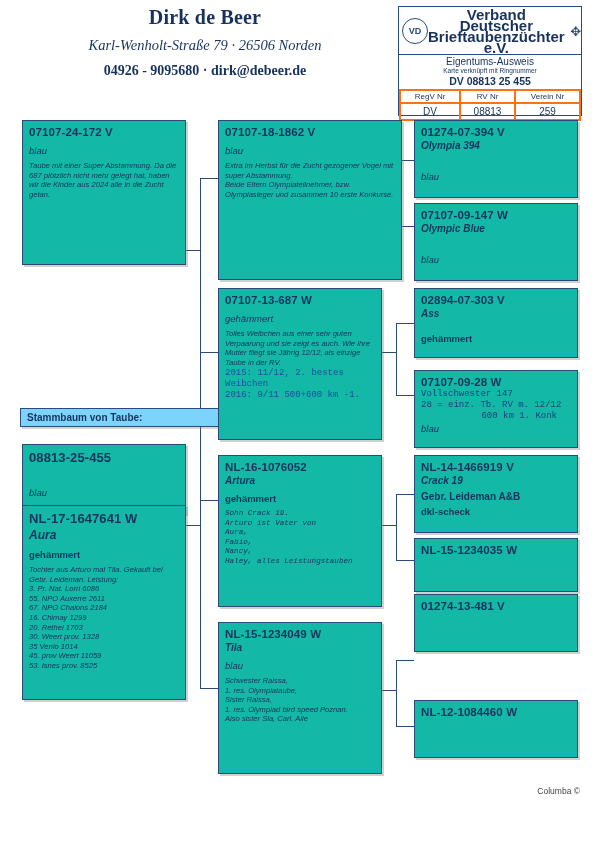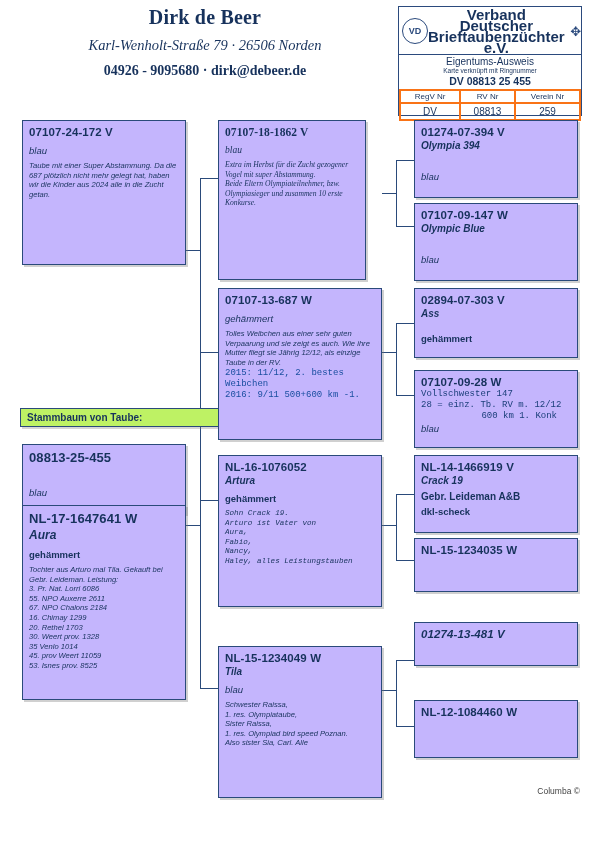--- a/index.html
+++ b/index.html
@@ -21,36 +21,36 @@
   .stamp .vtxt{flex:1;text-align:center;font-size:15px;font-weight:bold;line-height:11px;color:#17325c;}
   .stamp .logo2{width:22px;height:16px;flex:0 0 auto;display:flex;align-items:center;justify-content:center;font-size:13px;color:#2b4a7d;}
   .stamp .sep{border-top:1px solid #2b4a7d;margin:1px 0 0 0;}
   .stamp .t1{text-align:center;font-size:10px;color:#17325c;margin-top:1px;}
   .stamp .t2{text-align:center;font-size:6.5px;color:#17325c;}
   .stamp .t3{text-align:center;font-size:10.5px;font-weight:bold;color:#17325c;margin:1px 0 2px;}
   .stamp table{width:100%;border-collapse:collapse;font-size:8px;color:#17325c;}
   .stamp td{border:2px solid #f97316;text-align:center;padding:1px 0;}
   .stamp td.v{font-size:10px;padding:2px 0;}
   
-  .box{position:absolute;box-sizing:border-box;border:1px solid #2a4a7a;background:#c4b5fd;
+  .box{position:absolute;box-sizing:border-box;border:1px solid #2a4a7a;background:#14b8a6;
        box-shadow:2px 2px 0 rgba(120,120,120,.35);padding:5px 6px;overflow:hidden;}
   .ring{font-size:11.5px;font-weight:bold;color:#17325c;letter-spacing:.1px;}
   .ring.big{font-size:13px;}
   .pname{font-size:10px;font-weight:bold;font-style:italic;color:#17325c;margin-top:2px;}
   .colr{font-size:9.5px;font-style:italic;color:#17325c;margin-top:7px;}
   .colr.bold{font-weight:bold;font-style:normal;}
   .note{font-size:7.6px;font-style:italic;color:#17325c;line-height:9.6px;margin-top:5px;}
   .hand{font-family:Liberation Mono, monospace;font-size:9px;color:#1b3f7a;line-height:11px;}
   .hand.blue{color:#1a4fa0;}
   
   .ln{position:absolute;background:#2a4a7a;}
   .hl{height:1px;}
   .vl{width:1px;}
   
-  .stamm{position:absolute;left:20px;top:408px;width:190px;border:1px solid #2a4a7a;background:#bef264;
+  .stamm{position:absolute;left:20px;top:408px;width:190px;border:1px solid #2a4a7a;background:#7dd3fc;
          padding:3px 6px;font-size:10px;font-weight:bold;color:#17325c;box-shadow:2px 2px 0 rgba(120,120,120,.3);}
   .columba{position:absolute;right:20px;top:786px;font-size:8.5px;color:#444;}
 </style>
 </head>
 <body>
 
 <div class="page">
 
   <div class="hdr">
     <div class="name">Dirk de Beer</div>
@@ -140,21 +140,21 @@
 55. NPO Auxerre 2611
 67. NPO Chalons 2184
 16. Chimay 1299
 20. Rethel 1703
 30. Weert prov. 1328
 35 Venlo 1014
 45. prov Weert 11059
 53. Isnes prov. 8525</div>
   </div>
 
-  <div class="box" style="left:218px;top:120px;width:148px;height:160px;font-family:Liberation Serif, serif;">
+  <div class="box" style="left:218px;top:120px;width:184px;height:160px;">
     <div class="ring">07107-18-1862 V</div>
     <div class="colr">blau</div>
     <div class="note" style="white-space:pre-line;">Extra im Herbst für die Zucht gezogener Vogel mit super Abstammung.
 Beide Eltern Olympiateilnehmer, bzw. Olympiasieger und zusammen 10 erste  Konkurse.</div>
   </div>
 
   <div class="box" style="left:218px;top:288px;width:164px;height:152px;">
     <div class="ring">07107-13-687 W</div>
     <div class="colr">gehämmert</div>
     <div class="note" style="white-space:pre-line;">Tolles Weibchen aus einer sehr guten Verpaarung und sie zeigt es auch. Wie ihre Mutter fliegt sie Jährig 12/12, als einzige Taube in der RV.</div>
@@ -167,21 +167,21 @@
     <div class="pname">Artura</div>
     <div class="colr bold">gehämmert</div>
     <div class="note" style="white-space:pre-line;font-family:Liberation Mono, monospace;">Sohn Crack 19.
 Arturo ist Vater von
 Aura,
 Fabio,
 Nancy,
 Haley, alles Leistungstauben</div>
   </div>
 
-  <div class="box" style="left:218px;top:622px;width:164px;height:152px;margin-top:24px;">
+  <div class="box" style="left:218px;top:622px;width:164px;height:152px;">
     <div class="ring">NL-15-1234049 W</div>
     <div class="pname">Tila</div>
     <div class="colr">blau</div>
     <div class="note" style="white-space:pre-line;">Schwester Raissa,
 1. res. Olympiataube,
 Sister Raissa,
 1. res. Olympiad bird speed Poznan.
 Also sister Sia, Carl. Alle</div>
   </div>
 
@@ -215,21 +215,21 @@
     <div class="ring">NL-14-1466919 V</div>
     <div class="pname">Crack 19</div>
     <div class="pname" style="font-style:normal;margin-top:5px;">Gebr. Leideman A&amp;B</div>
     <div class="colr bold" style="margin-top:4px;">dkl-scheck</div>
   </div>
 
   <div class="box" style="left:414px;top:538px;width:164px;height:54px;">
     <div class="ring">NL-15-1234035 W</div>
   </div>
 
-  <div class="box" style="left:414px;top:622px;width:164px;height:44px;font-style:italic;">
+  <div class="box" style="left:414px;top:594px;width:164px;height:58px;">
     <div class="ring">01274-13-481 V</div>
   </div>
 
   <div class="box" style="left:414px;top:700px;width:164px;height:58px;">
     <div class="ring">NL-12-1084460 W</div>
   </div>
 
   <div class="columba">Columba ©</div>
 </div>
 

